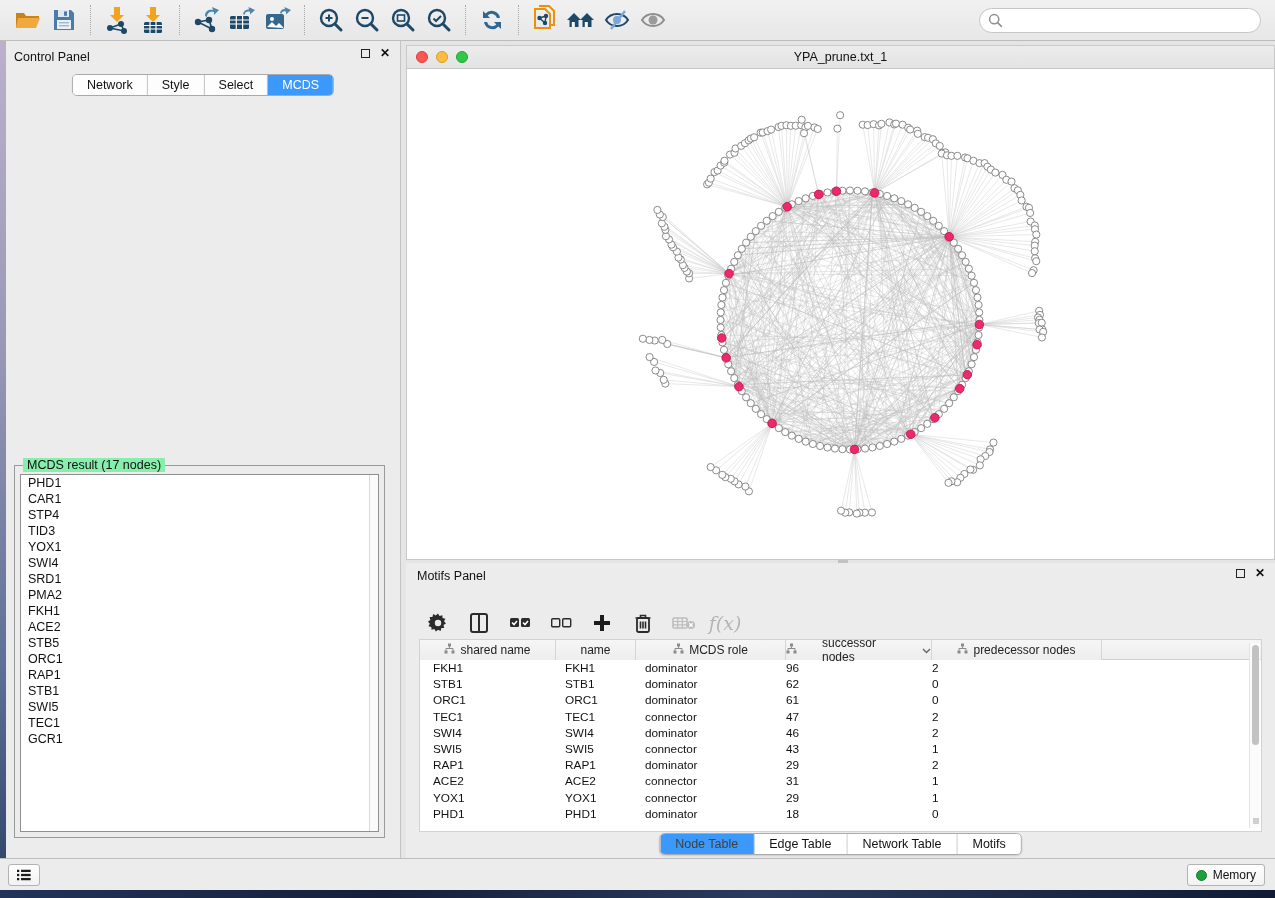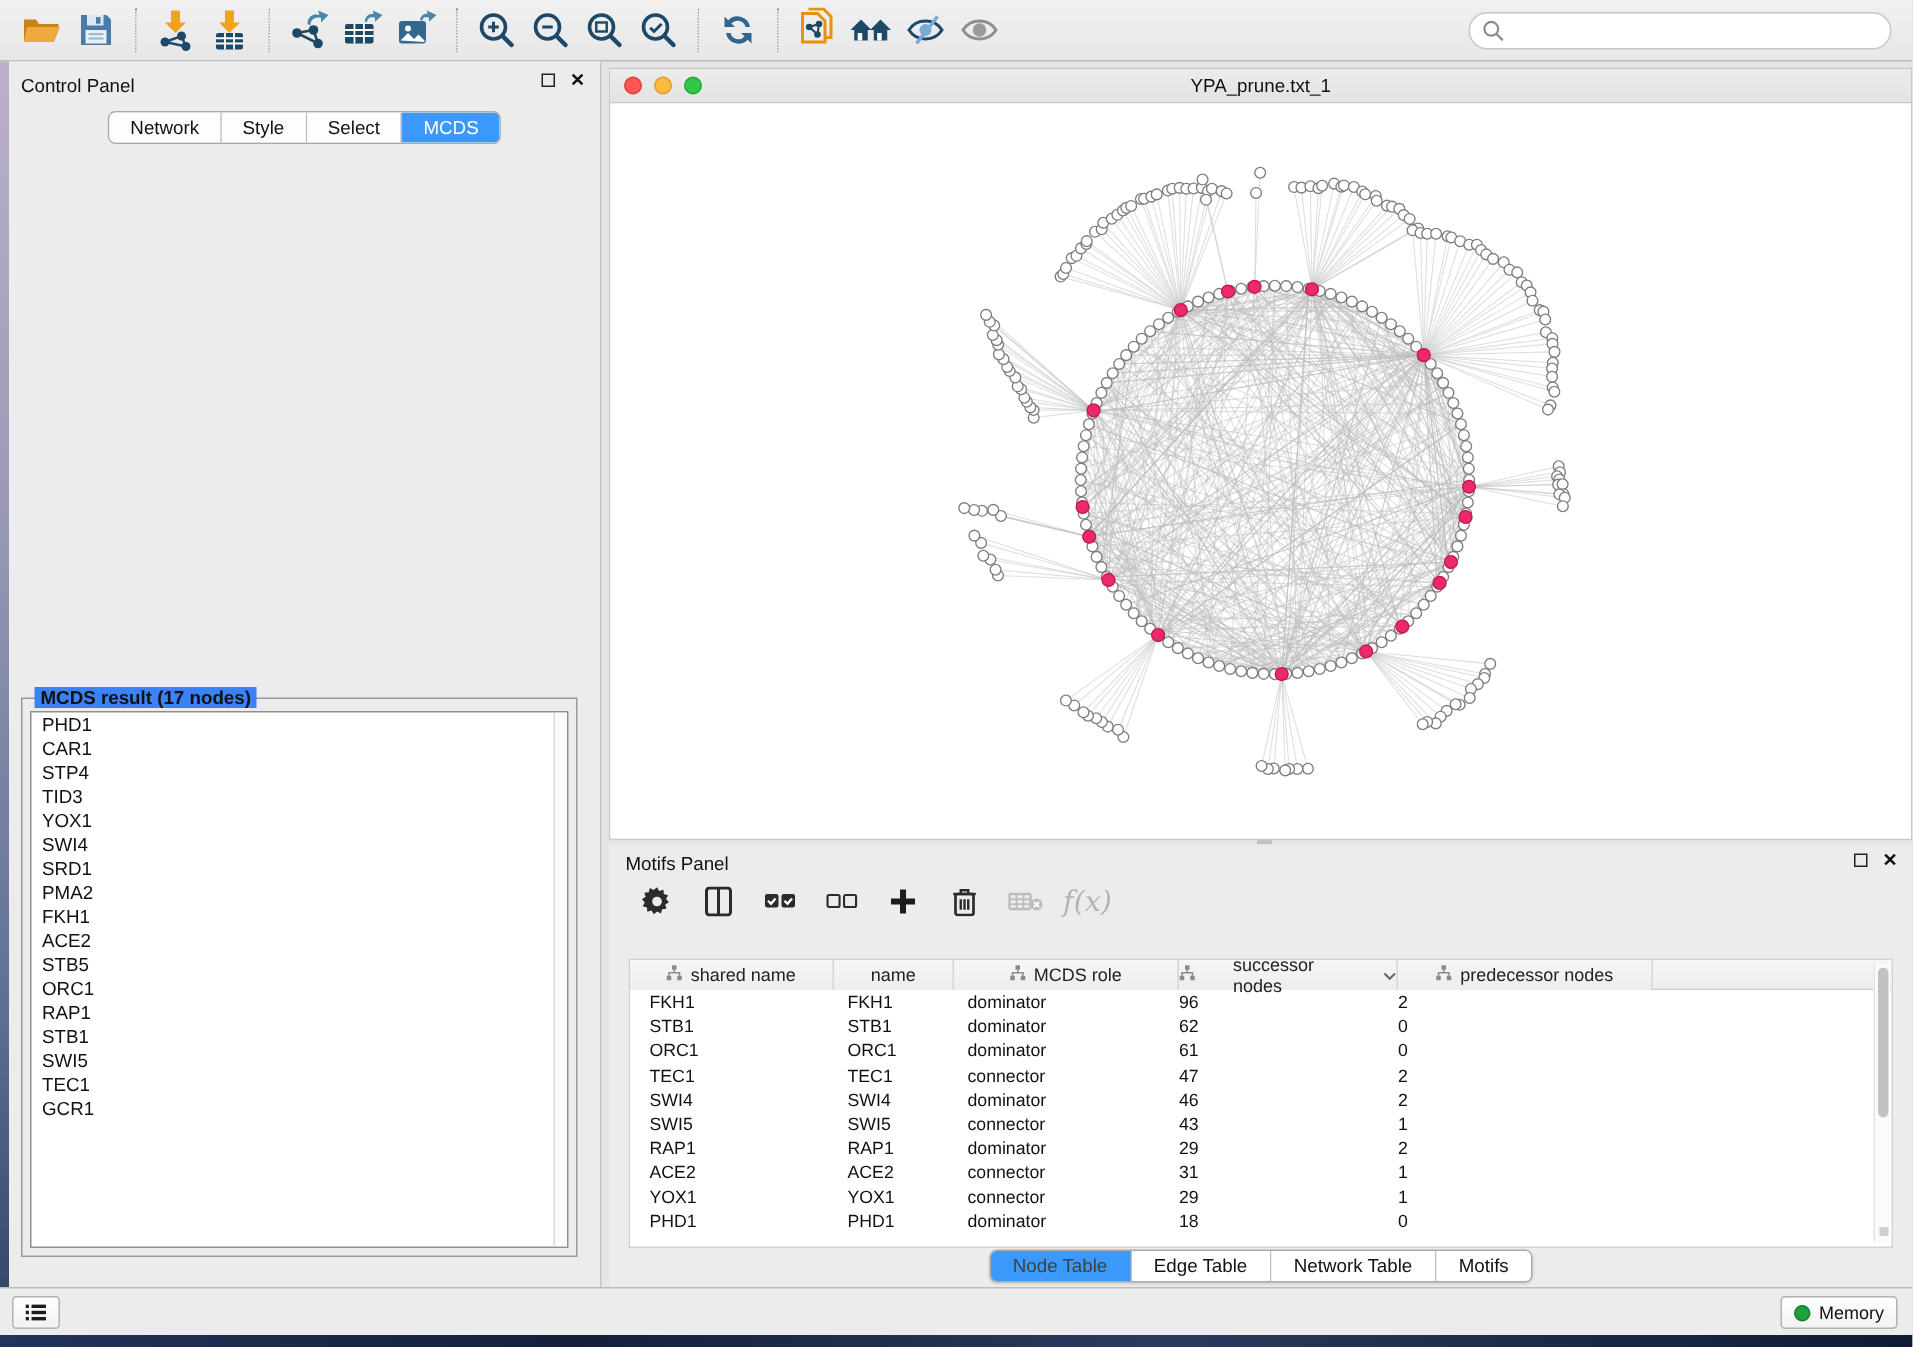--- a/index.html
+++ b/index.html
@@ -32,38 +32,38 @@
   .opt-label { position:absolute; top:22px; width:100%; text-align:center; font-size:12.5px; }
   .selectbox { position:absolute; left:38px; right:36px; top:40px; height:22px; background:#fff; border:1px solid #b3b3b3; border-radius:5px; display:flex; align-items:center; }
   .selectbox .val { flex:1; padding-left:9px; font-size:12.5px; white-space:nowrap; }
   .stepper { width:20px; height:22px; margin-right:-1px; border-radius:0 5px 5px 0; background:linear-gradient(#6cb3fe,#2280f6); display:flex; flex-direction:column; align-items:center; justify-content:center; gap:2px; }
   .tri-up { width:0; height:0; border-left:3.5px solid transparent; border-right:3.5px solid transparent; border-bottom:4.5px solid #fff; }
   .tri-dn { width:0; height:0; border-left:3.5px solid transparent; border-right:3.5px solid transparent; border-top:4.5px solid #fff; }
   .btnrow { position:absolute; top:74px; width:100%; display:flex; justify-content:center; gap:14px; }
   .btn { background:linear-gradient(#ffffff,#f3f3f3); border:1px solid #ababab; border-radius:5px; padding:3px 16px; font-size:12.5px; color:#111; }
   .btn.focus { box-shadow:0 0 0 3px rgba(105,165,245,.55); border-color:#6fa7e8; }
   .fieldset { position:absolute; left:8px; width:371px; top:424px; height:373px; border:1px solid #9a9a9a; background:#ececec; }
-  .legend { position:absolute; top:-8px; left:8px; background:#3b82f6; padding:0 4px; font-size:12.5px;font-weight:bold; }
+  .legend { position:absolute; top:-8px; left:8px; background:#86efac; padding:0 4px; font-size:12.5px; }
   .mcds-list { position:absolute; left:5px; right:5px; top:8px; bottom:5px; background:#fff; border:1px solid #8f8f8f; overflow:hidden; }
   .mcds-item { padding:1.5px 0 1.5px 7px; font-size:12.5px; line-height:13px; }
   .mcds-scroll { position:absolute; right:0; top:0; bottom:0; width:9px; background:#fafafa; border-left:1px solid #d8d8d8; }
 
   
   .netwin { left:406px; top:45px; width:869px; height:515px; background:#fff; border:1px solid #c9c9c9; }
   .net-titlebar { height:23px; background:linear-gradient(#ececec,#e3e3e3); border-bottom:1px solid #c6c6c6; position:relative; display:flex; align-items:center; justify-content:center; font-size:12.5px; }
   .lights { position:absolute; left:9px; top:5px; display:flex; gap:8px; }
   .light { width:12px; height:12px; border-radius:50%; }
   .net-canvas { position:absolute; left:0; top:23px; right:0; bottom:0; background:#fff; }
   .net-canvas svg { width:100%; height:100%; display:block; }
   .gapknob { left:838px; top:560px; width:10px; height:3px; background:#c2c2c2; }
 
   
   .tpanel { left:406px; top:563px; width:869px; height:295px; background:#ececec; }
   .tp-title { position:absolute; left:11px; top:6px; font-size:12.5px; }
-  .tp-toolbar { position:absolute; left:0; top:26px; width:100%; height:46px; display:flex; align-items:flex-start; padding-left:20px; gap:17px; }
+  .tp-toolbar { position:absolute; left:0; top:26px; width:100%; height:46px; display:flex; align-items:flex-end; padding-left:20px; gap:17px; }
   .tico { width:24px; height:24px; display:flex; align-items:center; justify-content:center; }
   .fx { font-family:"DejaVu Serif", serif; font-style:italic; font-size:19px; color:#b4b4b4; }
   .tablebox { position:absolute; left:13px; top:76px; width:843px; height:193px; background:#fff; border:1px solid #d2d2d2; overflow:hidden; }
   .thead { display:flex; height:20px; background:linear-gradient(#f6f6f6,#ededed); border-bottom:1px solid #cfcfcf; }
   .th { display:flex; align-items:center; justify-content:center; gap:5px; font-size:12px; color:#222; border-right:1px solid #d5d5d5; height:20px; background:linear-gradient(#f6f6f6,#ededed); }
   .trow { display:flex; height:16.2px; align-items:center; }
   .td { font-size:11.8px; color:#111; white-space:nowrap; overflow:hidden; }
   .td.num { }
   .vscroll { position:absolute; right:1px; top:3px; width:11px; bottom:3px; background:#fbfbfb; border-left:1px solid #e3e3e3; }
   .vthumb { position:absolute; left:1.5px; top:2px; width:7px; height:100px; background:#c2c2c2; border-radius:4px; }

